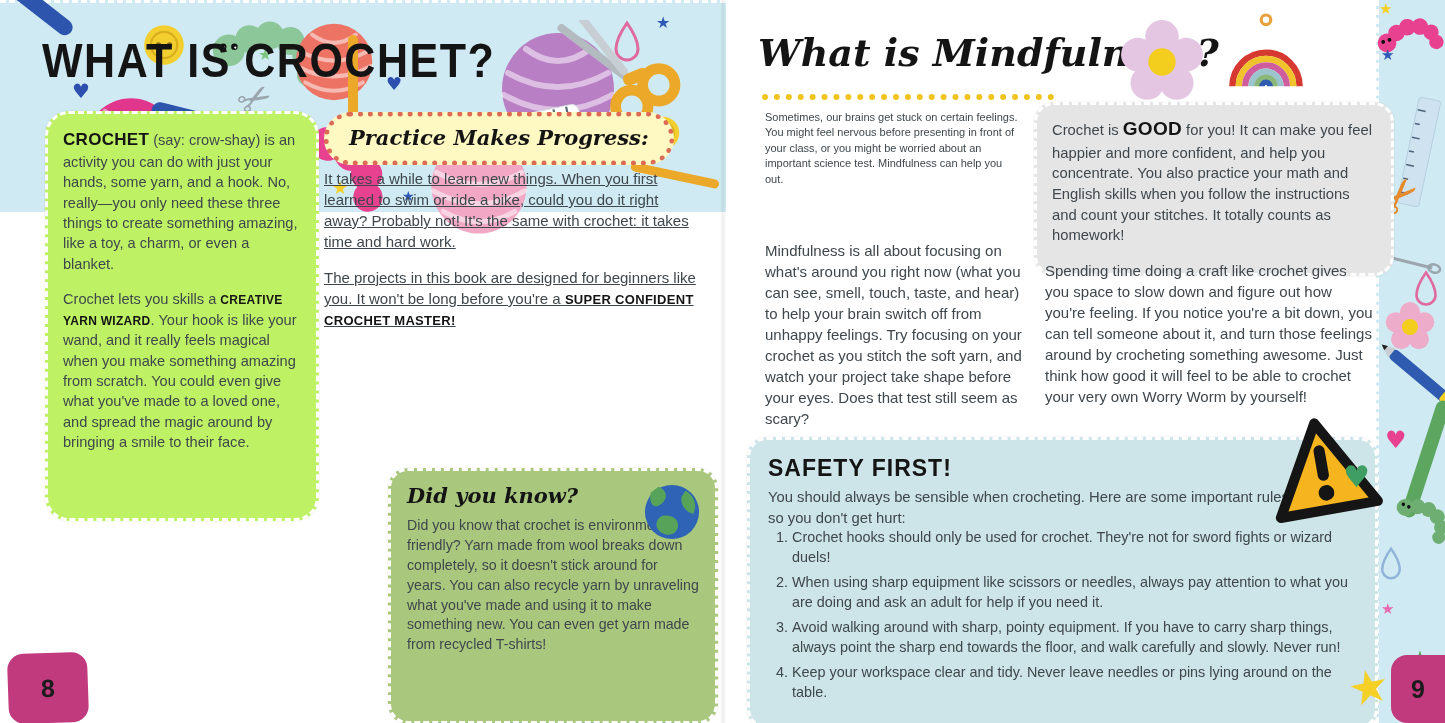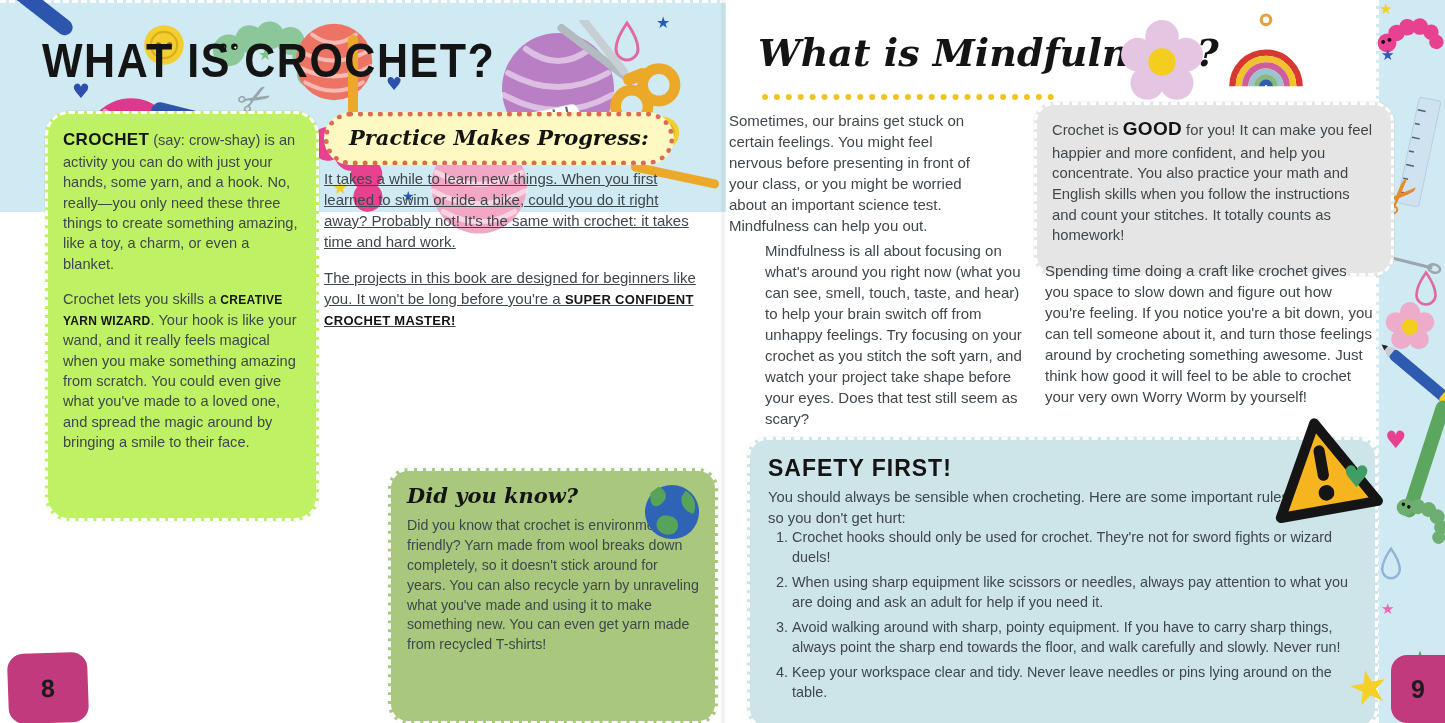--- a/index.html
+++ b/index.html
@@ -265,21 +265,21 @@
   <svg class="abs" style="left:1226px;top:8px;" width="80" height="86" viewBox="0 0 100 96">
     <circle cx="50" cy="9" r="6" fill="none" stroke="#e8a23d" stroke-width="4"></circle>
     <path d="M8 92 A42 42 0 0 1 92 92" fill="none" stroke="#d6392f" stroke-width="8"></path>
     <path d="M16 92 A34 34 0 0 1 84 92" fill="none" stroke="#f0c32c" stroke-width="8"></path>
     <path d="M24 92 A26 26 0 0 1 76 92" fill="none" stroke="#cf5c9c" stroke-width="8"></path>
     <path d="M32 92 A18 18 0 0 1 68 92" fill="none" stroke="#9cc4cf" stroke-width="8"></path>
     <path d="M39 92 A11 11 0 0 1 61 92" fill="none" stroke="#8bb878" stroke-width="7"></path>
     <path d="M45 92 A5 5 0 0 1 55 92" fill="none" stroke="#2f5cb0" stroke-width="7"></path>
   </svg>
 
-  <div class="abs body-text" style="left:729px;top:110px;width:258px;font-size:15px;">Sometimes, our brains get stuck on certain feelings. You might feel nervous before presenting in front of your class, or you might be worried about an important science test. Mindfulness can help you out.</div>
+  <div class="abs body-text" style="left:765px;top:110px;width:258px;font-size:11px;">Sometimes, our brains get stuck on certain feelings. You might feel nervous before presenting in front of your class, or you might be worried about an important science test. Mindfulness can help you out.</div>
   <div class="abs body-text" style="left:765px;top:240px;width:264px;font-size:15px;">Mindfulness is all about focusing on what's around you right now (what you can see, smell, touch, taste, and hear) to help your brain switch off from unhappy feelings. Try focusing on your crochet as you stitch the soft yarn, and watch your project take shape before your eyes. Does that test still seem as scary?</div>
 
   <div class="abs yellow-box stitch-box body-text" style="left:1034px;top:102px;width:324px;height:146px;font-size:14.8px;">
     <span>Crochet is </span><span class="bold-caps" style="font-size:19px;">GOOD</span><span> for you! It can make you feel happier and more confident, and help you concentrate. You also practice your math and English skills when you follow the instructions and count your stitches. It totally counts as homework!</span>
   </div>
 
   <div class="abs body-text" style="left:1045px;top:260px;width:330px;font-size:15px;">Spending time doing a craft like crochet gives you space to slow down and figure out how you're feeling. If you notice you're a bit down, you can tell someone about it, and turn those feelings around by crocheting something awesome. Just think how good it will feel to be able to crochet your very own Worry Worm by yourself!</div>
 
   <div class="abs safety-box stitch-box" style="left:747px;top:437px;width:589px;height:260px;">
     <h3 class="marker">SAFETY FIRST!</h3>

